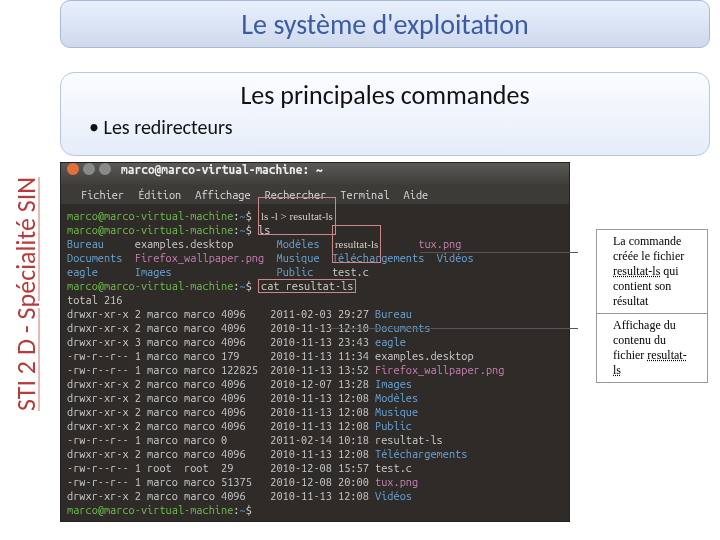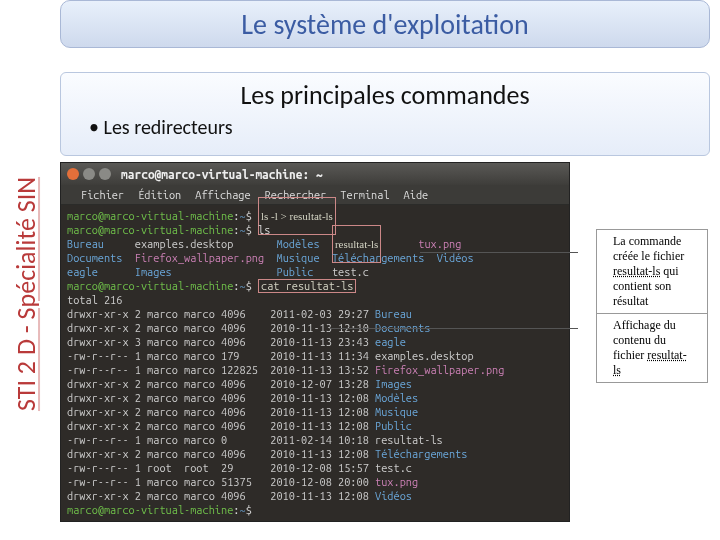--- a/index.html
+++ b/index.html
@@ -48,21 +48,21 @@
     text-underline-offset: 3px;
   }
   .subheader {
     position: absolute;
     top: 72px;
     left: 60px;
     right: 10px;
     height: 84px;
     background: linear-gradient(#fafcff, #e6edf9);
     border: 1px solid #b9c7df;
-    border-radius: 6px;
+    border-radius: 14px;
     padding: 6px 20px;
   }
   .subheader-title {
     text-align: center;
     font-size: 26px;
     color: #111;
     margin-bottom: 4px;
   }
   .bullet {
     font-size: 20px;
@@ -78,21 +78,21 @@
     background: #3a3a38;
     border: 1px solid #222;
     font-family: "Ubuntu Mono", "DejaVu Sans Mono", Consolas, monospace;
     font-size: 11px;
     color: #ddd;
   }
   .titlebar {
     background: linear-gradient(#5a5956, #3e3d3a);
     height: 22px;
     display: flex;
-    align-items: center;
+    align-items: flex-start;
     padding: 0 6px;
     gap: 4px;
     color: #eee;
     font-size: 12px;
   }
   .wbtn { width: 12px; height: 12px; border-radius: 50%; display: inline-block; }
   .close { background: #e36f3a; }
   .min { background: #8a8a86; }
   .max { background: #8a8a86; }
   .titlebar-title { margin-left: 6px; font-weight: bold; }

